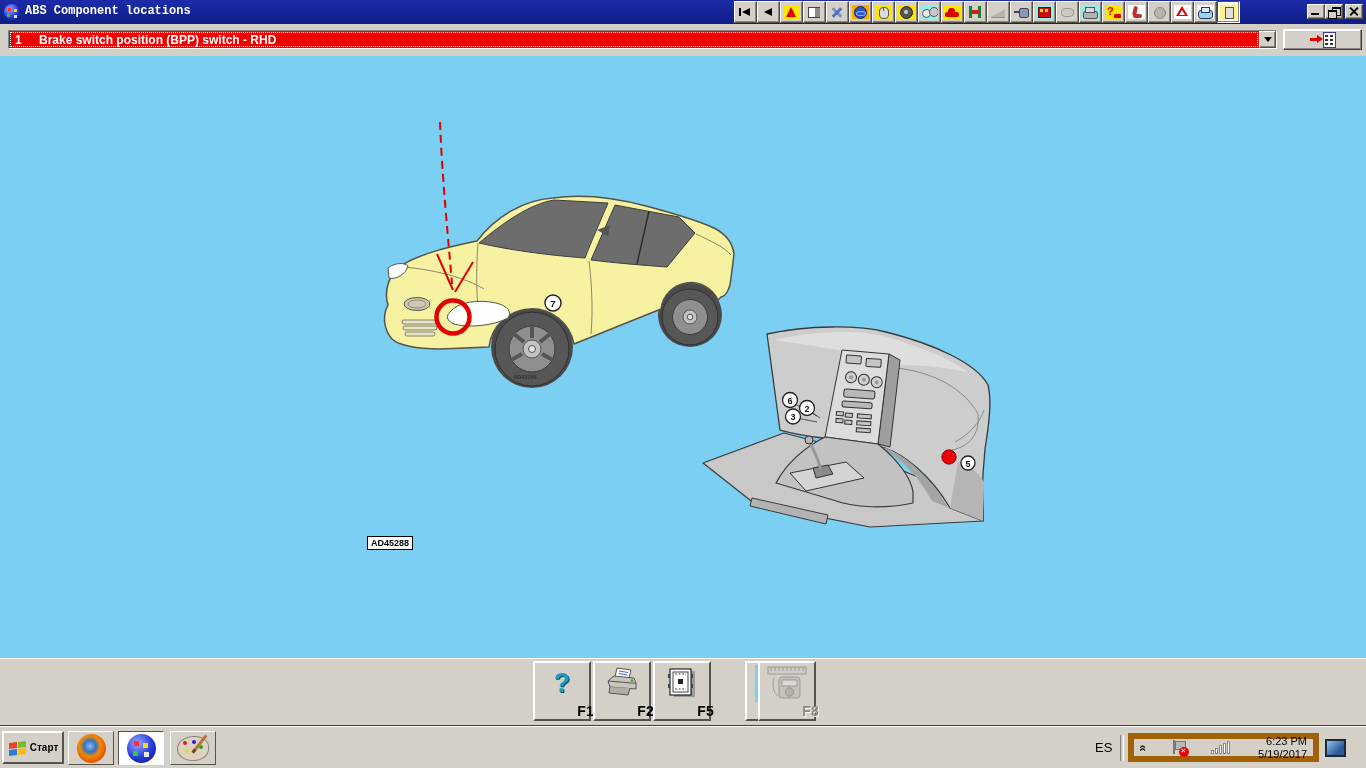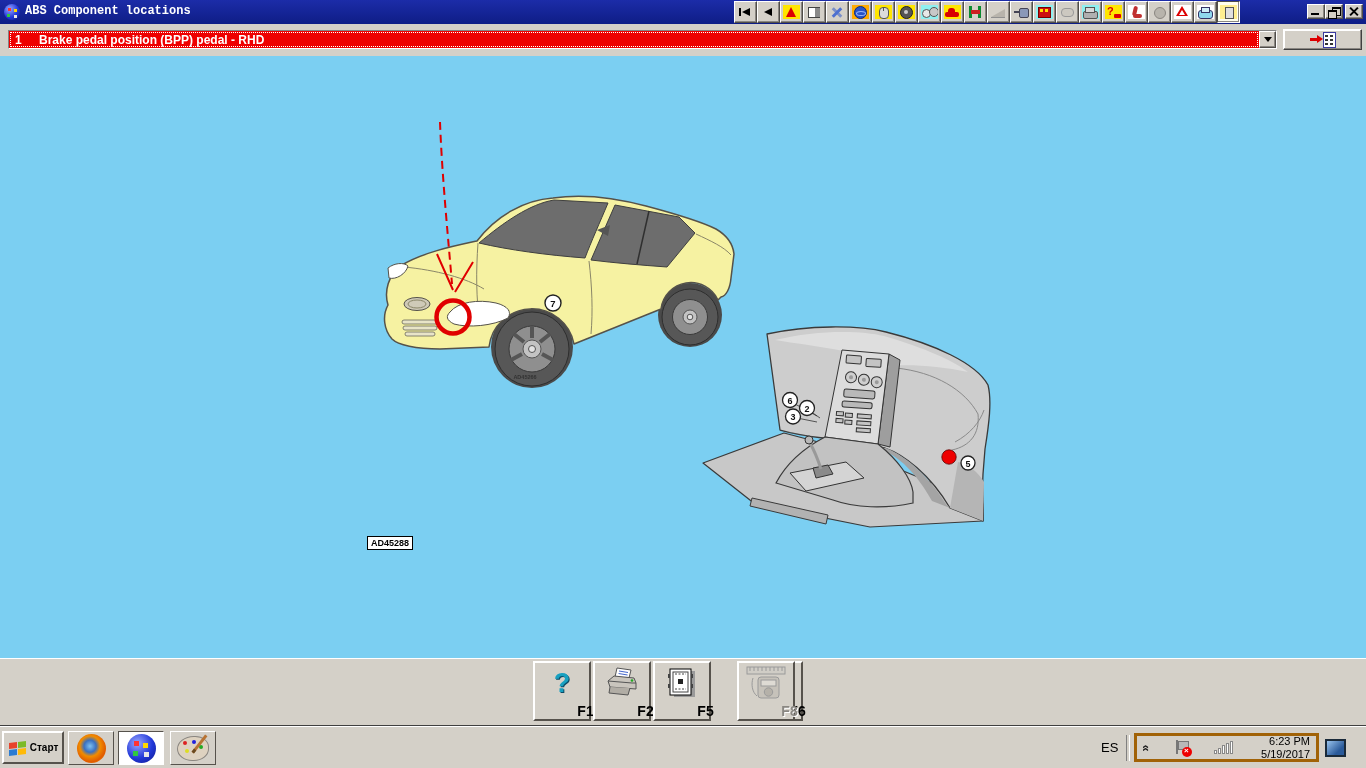--- a/index.html
+++ b/index.html
@@ -127,21 +127,21 @@
   .disc::after{content:"";position:absolute;left:7px;top:7px;width:5px;height:5px;background:#f33;
     box-shadow:9px 2px 0 #ffd800,-1px 10px 0 #30c840,10px 11px 0 #e8e8e8;}
   .palette{position:relative;width:30px;height:23px;background:#ded2c0;border:1px solid #8a8680;border-radius:55% 45% 50% 50%;}
   .palette::before{content:"";position:absolute;left:5px;top:4px;width:4px;height:4px;border-radius:50%;background:#d22;
     box-shadow:9px -1px 0 #22d,16px 4px 0 #2a2,2px 8px 0 #dd2;}
   .palette::after{content:"";position:absolute;left:20px;top:-4px;width:3px;height:18px;background:#b87333;transform:rotate(38deg);border-bottom:4px solid #6a4a20;}
 
   .tray{position:absolute;right:20px;top:3px;height:35px;display:flex;align-items:center;}
   .lang{font-size:13px;color:#000;padding:0 8px;}
   .tdiv{width:2px;height:26px;border-left:1px solid #808080;border-right:1px solid #fff;margin-right:4px;}
-  .traygrp{display:flex;align-items:center;gap:24px;border:3px solid #a16207;padding:2px 6px;height:29px;box-sizing:border-box;}
+  .traygrp{display:flex;align-items:center;gap:24px;border:6px solid #a16207;padding:2px 6px;height:29px;box-sizing:border-box;}
   .chev{font-size:12px;font-weight:bold;color:#222;transform:rotate(90deg);}
   .flagx{position:relative;width:16px;height:15px;}
   .flagx::before{content:"";position:absolute;left:2px;top:0;width:2px;height:14px;background:#777;}
   .flagx::after{content:"";position:absolute;left:4px;top:1px;width:9px;height:7px;background:#b8b8b8;border:1px solid #777;}
   .badge{position:absolute;right:-2px;bottom:-2px;width:10px;height:10px;border-radius:50%;background:#e00;z-index:2;}
   .badge::before{content:"×";position:absolute;left:2px;top:-1px;color:#fff;font:bold 8px/10px "Liberation Sans",sans-serif;}
   .sig{display:flex;align-items:flex-end;gap:1px;height:13px;}
   .sig i{display:block;width:3px;background:#fff;border:1px solid #888;box-sizing:border-box;}
   .clock{text-align:right;font-size:11px;line-height:13px;color:#000;margin-left:4px;}
   .showdesk{width:17px;height:14px;margin-left:6px;border:2px solid #1a2a3a;background:linear-gradient(135deg,#9ac4ee 0%,#2a5a9a 70%);box-sizing:content-box;}
@@ -226,21 +226,21 @@
       <div class="wbtn wmin"></div>
       <div class="wbtn wrest"></div>
       <div class="wbtn wclose"></div>
     </div>
   </div>
 
   <div class="selrow">
     <div class="combobox">
       <div class="combo-red">
         <span class="combo-idx">1</span>
-        <span>Brake pedal position (BPP) pedal - RHD</span>
+        <span>Brake switch position (BPP) switch - RHD</span>
       </div>
       <div class="combo-arrow">
         <span class="caret-down"></span>
       </div>
     </div>
     <div class="jumpbtn">
       <span class="jump-ic">
           <span class="jump-doc"></span>
         </span>
     </div>
@@ -417,21 +417,21 @@
           <rect width="38" height="37" fill="#7bcff2"></rect>
           <path d="M4,25 C6,16 13,10 20,10 C28,10 33,15 35,22 L35,27 L4,27 Z" fill="#fff" stroke="#666"></path>
           <path d="M10,16 C14,12 22,12 26,15 L24,20 L12,20 Z" fill="#c8c8c8" stroke="#666"></path>
           <circle cx="12" cy="27" r="4" fill="#888" stroke="#333"></circle>
           <circle cx="28" cy="27" r="4" fill="#888" stroke="#333"></circle>
           <path d="M6,22 L34,23" stroke="#999"></path>
         </svg>
       </span>
       <span class="flab">F6</span>
     </div>
-    <div class="fbtn disabled" style="left:737px;">
+    <div class="fbtn disabled" style="left:758px;">
       <span class="fico">
         <svg width="42" height="34" viewBox="0 0 42 34">
           <rect x="2" y="1" width="38" height="7" fill="#d0cdc6" stroke="#9a9a9a"></rect>
           <path d="M5,1 L5,5 M9,1 L9,5 M13,1 L13,5 M17,1 L17,5 M21,1 L21,5 M25,1 L25,5 M29,1 L29,5 M33,1 L33,5 M37,1 L37,5" stroke="#9a9a9a"></path>
           <rect x="13" y="11" width="21" height="21" rx="3" fill="#c6c2ba" stroke="#9a9a9a"></rect>
           <rect x="16" y="14" width="15" height="6" fill="#dedbd4" stroke="#9a9a9a"></rect>
           <circle cx="23.5" cy="26" r="4.2" fill="#b5b1a9" stroke="#9a9a9a"></circle>
           <path d="M8,12 C6,18 7,26 12,30" fill="none" stroke="#9a9a9a"></path>
         </svg>
       </span>

